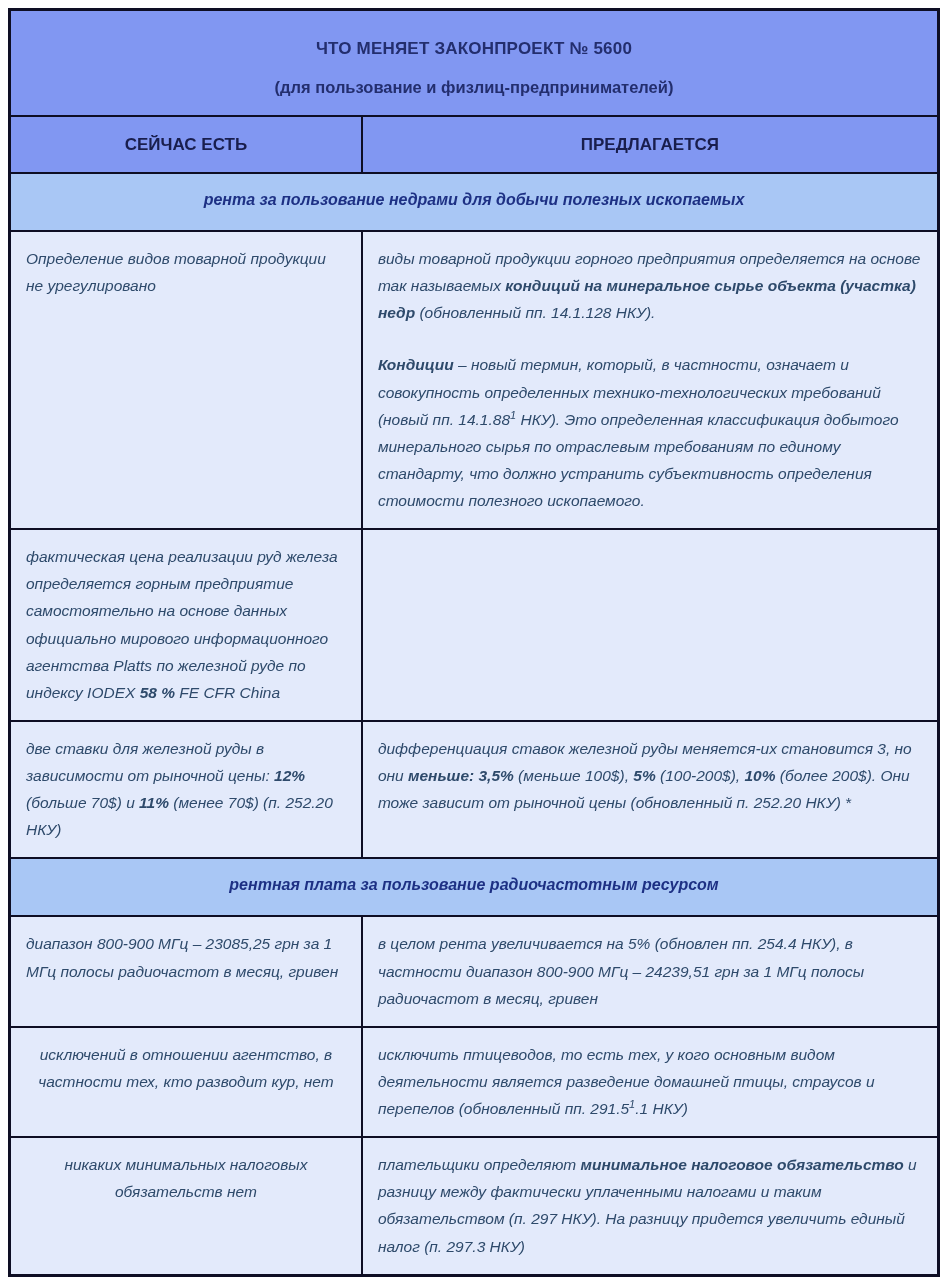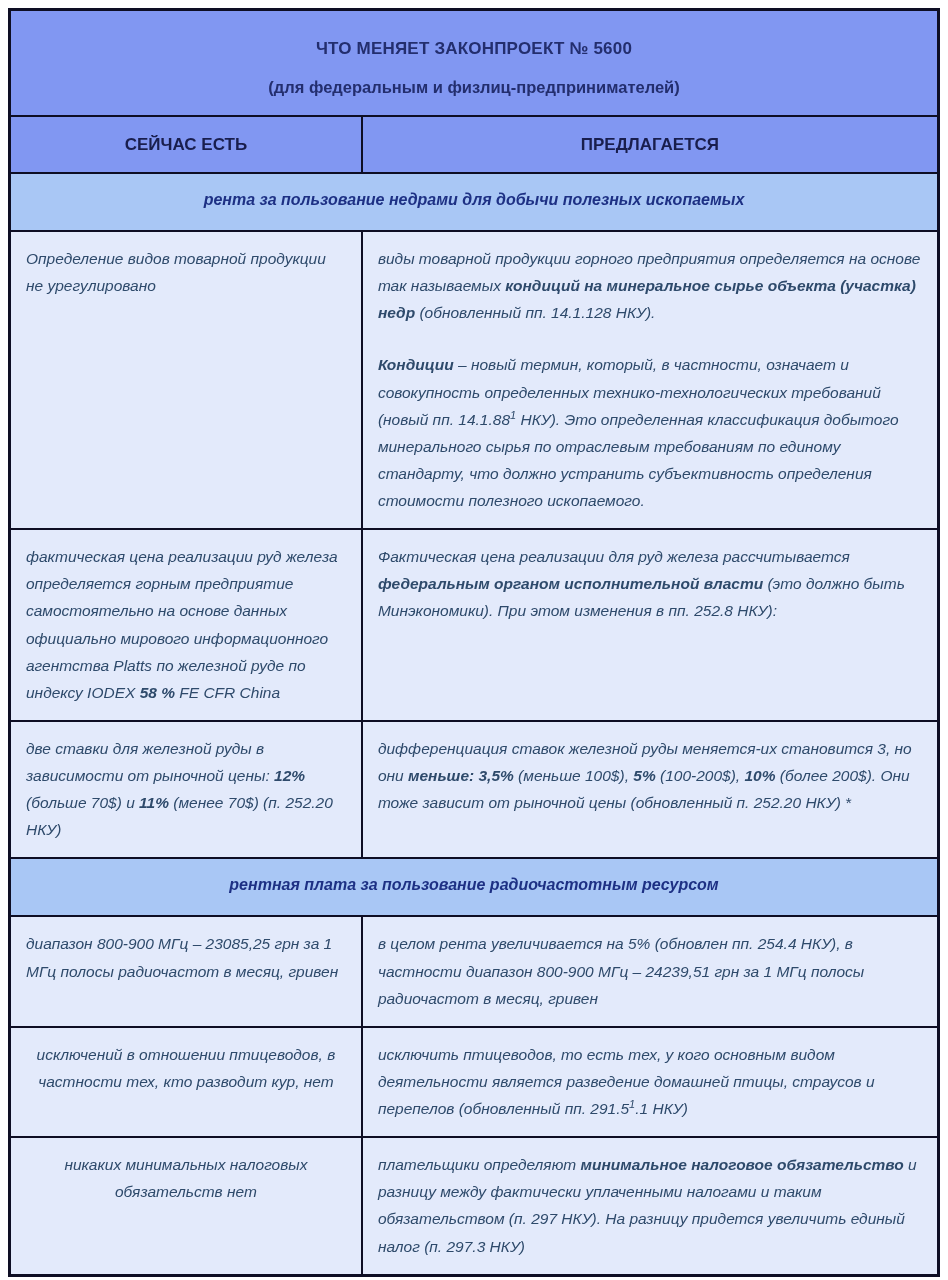--- a/index.html
+++ b/index.html
@@ -59,21 +59,21 @@
   sup{font-size:11px;line-height:0;vertical-align:super;}
 </style>
 </head>
 <body>
 
 <div class="page">
   <div class="table">
 
     <div class="title-row">
       <div class="title-line1">ЧТО МЕНЯЕТ ЗАКОНПРОЕКТ № 5600</div>
-      <div class="title-line2">(для федеральным и физлиц-предпринимателей)</div>
+      <div class="title-line2">(для пользование и физлиц-предпринимателей)</div>
     </div>
 
     <div class="head-row">
       <div class="head-cell left">СЕЙЧАС ЕСТЬ</div>
       <div class="head-cell right">ПРЕДЛАГАЕТСЯ</div>
     </div>
 
   <div class="section-row">
     <span>рента за пользование недрами для добычи полезных ископаемых</span>
   </div>
@@ -86,21 +86,20 @@
           <p>виды товарной продукции горного предприятия определяется на основе так называемых <strong>кондиций на минеральное сырье объекта (участка) недр</strong> (обновленный пп. 14.1.128 НКУ).</p>
           <p><strong>Кондиции</strong> – новый термин, который, в частности, означает и совокупность определенных технико-технологических требований (новый пп. 14.1.88<sup>1</sup> НКУ). Это определенная классификация добытого минерального сырья по отраслевым требованиям по единому стандарту, что должно устранить субъективность определения стоимости полезного ископаемого.</p>
         </div>
   </div>
 
   <div class="data-row">
     <div class="cell left">
           <p>фактическая цена реализации руд железа определяется горным предприятие самостоятельно на основе данных официально мирового информационного агентства Platts по железной руде по индексу IODEX <strong>58 %</strong> FE CFR China</p>
         </div>
     <div class="cell right">
-          <p>Фактическая цена реализации для руд железа рассчитывается <strong>федеральным органом исполнительной власти</strong> (это должно быть Минэкономики). При этом изменения в пп. 252.8 НКУ):</p>
         </div>
   </div>
 
   <div class="data-row">
     <div class="cell left">
           <p>две ставки для железной руды в зависимости от рыночной цены: <strong>12%</strong> (больше 70$) и <strong>11%</strong> (менее 70$) (п. 252.20 НКУ)</p>
         </div>
     <div class="cell right">
           <p>дифференциация ставок железной руды меняется-их становится 3, но они <strong>меньше: 3,5%</strong> (меньше 100$), <strong>5%</strong> (100-200$), <strong>10%</strong> (более 200$). Они тоже зависит от рыночной цены (обновленный п. 252.20 НКУ) *</p>
         </div>
@@ -115,21 +114,21 @@
           <p>диапазон 800-900 МГц – 23085,25 грн за 1 МГц полосы радиочастот в месяц, гривен</p>
         </div>
     <div class="cell right">
           <p>в целом рента увеличивается на 5% (обновлен пп. 254.4 НКУ), в частности диапазон 800-900 МГц – 24239,51 грн за 1 МГц полосы радиочастот в месяц, гривен</p>
         </div>
   </div>
 
 
   <div class="data-row">
     <div class="cell left center">
-          <p>исключений в отношении птицеводов, в частности тех, кто разводит кур, нет</p>
+          <p>исключений в отношении агентство, в частности тех, кто разводит кур, нет</p>
         </div>
     <div class="cell right">
           <p>исключить птицеводов, то есть тех, у кого основным видом деятельности является разведение домашней птицы, страусов и перепелов (обновленный пп. 291.5<sup>1</sup>.1 НКУ)</p>
         </div>
   </div>
 
   <div class="data-row">
     <div class="cell left center">
           <p>никаких минимальных налоговых обязательств нет</p>
         </div>

